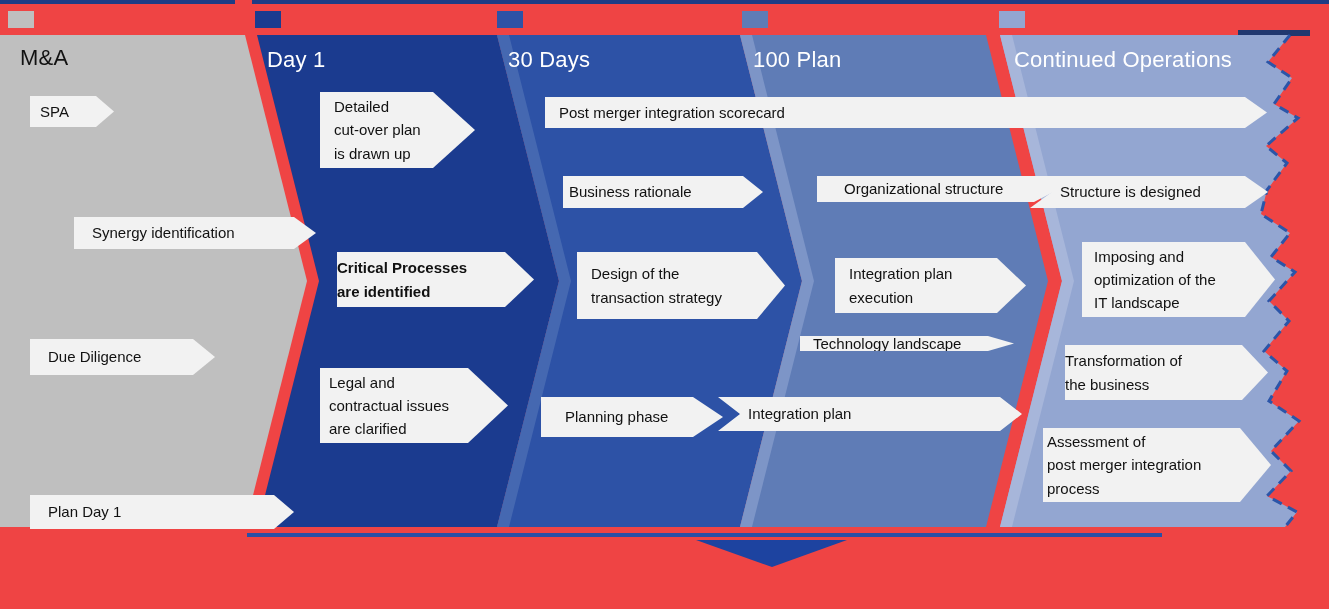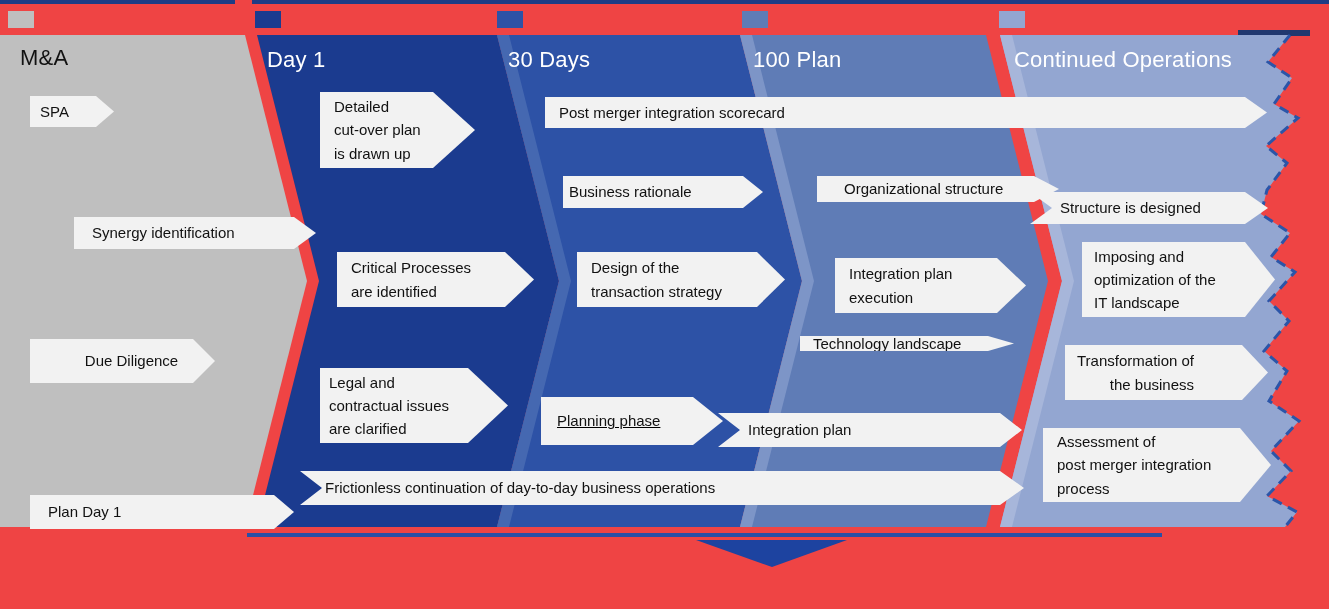--- a/index.html
+++ b/index.html
@@ -13,21 +13,20 @@
   }
   .phase-header.dark{color:#111111;}
   .arrow{
     --tip:22px;--notch:22px;
     position:absolute;background:#f2f2f2;display:flex;align-items:center;
     clip-path:polygon(0 0,calc(100% - var(--tip)) 0,100% 50%,calc(100% - var(--tip)) 100%,0 100%);
     box-sizing:border-box;
   }
   .arrow.notched{
     clip-path:polygon(0 0,calc(100% - var(--tip)) 0,100% 50%,calc(100% - var(--tip)) 100%,0 100%,var(--notch) 50%);
-    margin-top:16px;
   }
   .lbl{
     font-size:15px;line-height:1.55;color:#111111;white-space:pre-line;display:block;
   }
 </style>
 </head>
 <body>
 
 <div id="stage">
 
@@ -65,54 +64,54 @@
   <div class="phase-header" style="left:508px;top:47px;">30 Days</div>
   <div class="phase-header" style="left:753px;top:47px;">100 Plan</div>
   <div class="phase-header" style="left:1014px;top:47px;">Continued Operations</div>
 
   <div class="arrow" style="left:30px;top:96px;width:84px;height:31px;--tip:18px;padding-left:10px;">
     <span class="lbl">SPA</span>
     </div>
   <div class="arrow" style="left:30px;top:217px;width:242px;height:32px;--tip:22px;padding-left:18px;margin-left:44px;">
     <span class="lbl">Synergy identification</span>
     </div>
-  <div class="arrow" style="left:30px;top:339px;width:185px;height:44px;--tip:22px;padding-left:18px;justify-content:center;">
+  <div class="arrow" style="left:30px;top:339px;width:185px;height:36px;--tip:22px;padding-left:18px;">
     <span class="lbl">Due Diligence</span>
     </div>
   <div class="arrow" style="left:30px;top:455px;width:264px;height:34px;--tip:20px;padding-left:18px;margin-top:40px;">
     <span class="lbl">Plan Day 1</span>
     </div>
 
   <div class="arrow" style="left:320px;top:92px;width:155px;height:76px;--tip:42px;padding-left:14px;">
     <span class="lbl">Detailed
 cut-over plan
 is drawn up</span>
     </div>
-  <div class="arrow" style="left:337px;top:252px;width:197px;height:55px;--tip:29px;padding-left:14px;">
+  <div class="arrow" style="left:337px;top:252px;width:197px;height:55px;--tip:29px;font-weight:bold;">
     <span class="lbl">Critical Processes
 are identified</span>
     </div>
   <div class="arrow" style="left:320px;top:368px;width:188px;height:75px;--tip:40px;padding-left:9px;">
     <span class="lbl">Legal and
 contractual issues
 are clarified</span>
     </div>
 
   <div class="arrow" style="left:545px;top:97px;width:722px;height:31px;--tip:22px;padding-left:14px;">
     <span class="lbl">Post merger integration scorecard</span>
     </div>
 
   <div class="arrow" style="left:563px;top:176px;width:200px;height:32px;--tip:20px;padding-left:6px;">
     <span class="lbl">Business rationale</span>
     </div>
-  <div class="arrow" style="left:577px;top:252px;width:208px;height:55px;--tip:28px;padding-left:14px;">
+  <div class="arrow" style="left:577px;top:252px;width:208px;height:67px;--tip:28px;padding-left:14px;">
     <span class="lbl">Design of the
 transaction strategy</span>
     </div>
-  <div class="arrow" style="left:541px;top:397px;width:182px;height:48px;--tip:30px;padding-left:16px;text-decoration:underline;">
+  <div class="arrow" style="left:541px;top:397px;width:182px;height:40px;--tip:30px;padding-left:24px;">
     <span class="lbl">Planning phase</span>
     </div>
   <div class="arrow notched" style="left:718px;top:397px;width:304px;height:34px;--tip:22px;padding-left:30px;">
     <span class="lbl">Integration plan</span>
     </div>
 
   <div class="arrow" style="left:793px;top:176px;width:242px;height:26px;--tip:25px;padding-left:27px;margin-left:24px;">
     <span class="lbl">Organizational structure</span>
     </div>
   <div class="arrow" style="left:835px;top:258px;width:191px;height:55px;--tip:29px;padding-left:14px;">
@@ -124,27 +123,24 @@
     </div>
 
   <div class="arrow notched" style="left:1030px;top:176px;width:238px;height:32px;--tip:23px;padding-left:30px;">
     <span class="lbl">Structure is designed</span>
     </div>
   <div class="arrow" style="left:1082px;top:242px;width:193px;height:75px;--tip:30px;padding-left:12px;">
     <span class="lbl">Imposing and
 optimization of the
 IT landscape</span>
     </div>
-  <div class="arrow" style="left:1065px;top:345px;width:203px;height:55px;--tip:26px;padding-left:12px;text-align:right;">
+  <div class="arrow" style="left:1065px;top:345px;width:203px;height:55px;--tip:26px;">
     <span class="lbl">Transformation of
 the business</span>
     </div>
-  <div class="arrow" style="left:1043px;top:428px;width:228px;height:74px;--tip:31px;padding-left:14px;">
+  <div class="arrow" style="left:1043px;top:428px;width:228px;height:74px;--tip:31px;padding-left:4px;">
     <span class="lbl">Assessment of
 post merger integration
 process</span>
     </div>
 
-  <div class="arrow notched" style="left:300px;top:455px;width:724px;height:34px;--tip:24px;padding-left:25px;">
-    <span class="lbl">Frictionless continuation of day-to-day business operations</span>
-    </div>
 
 </div>
 
 </body></html>

